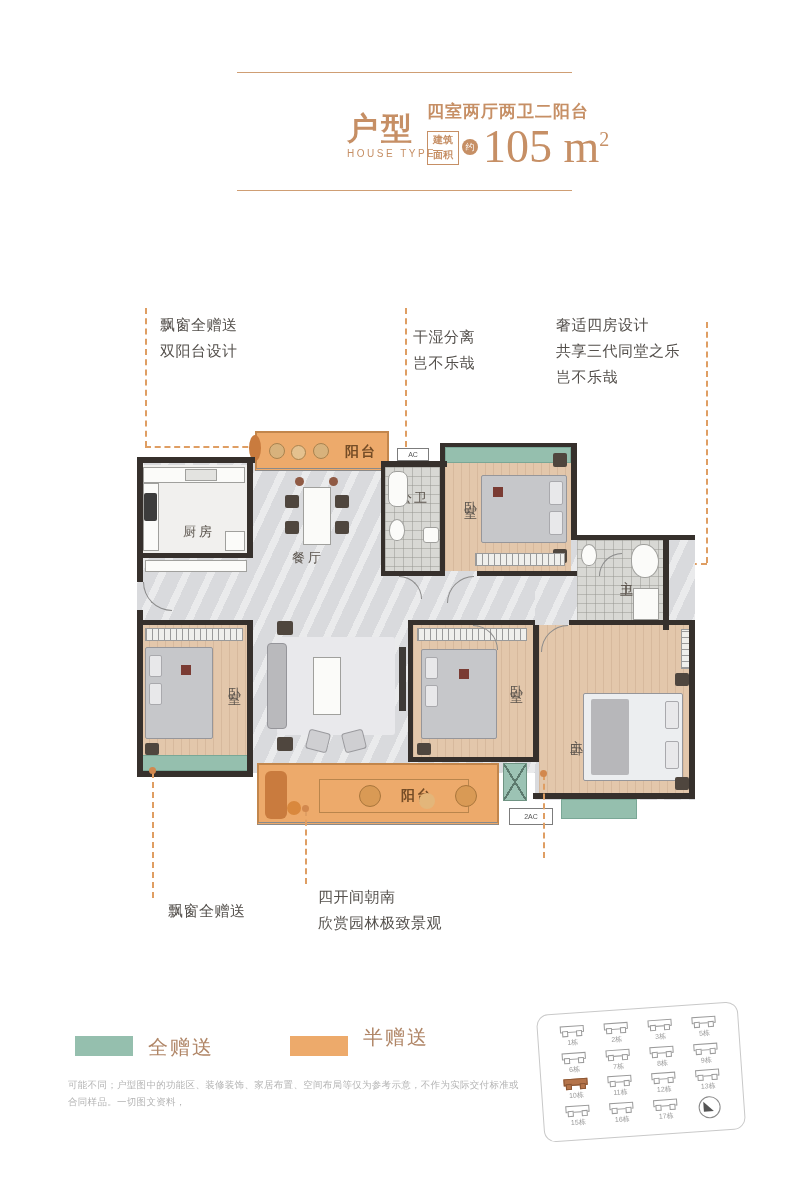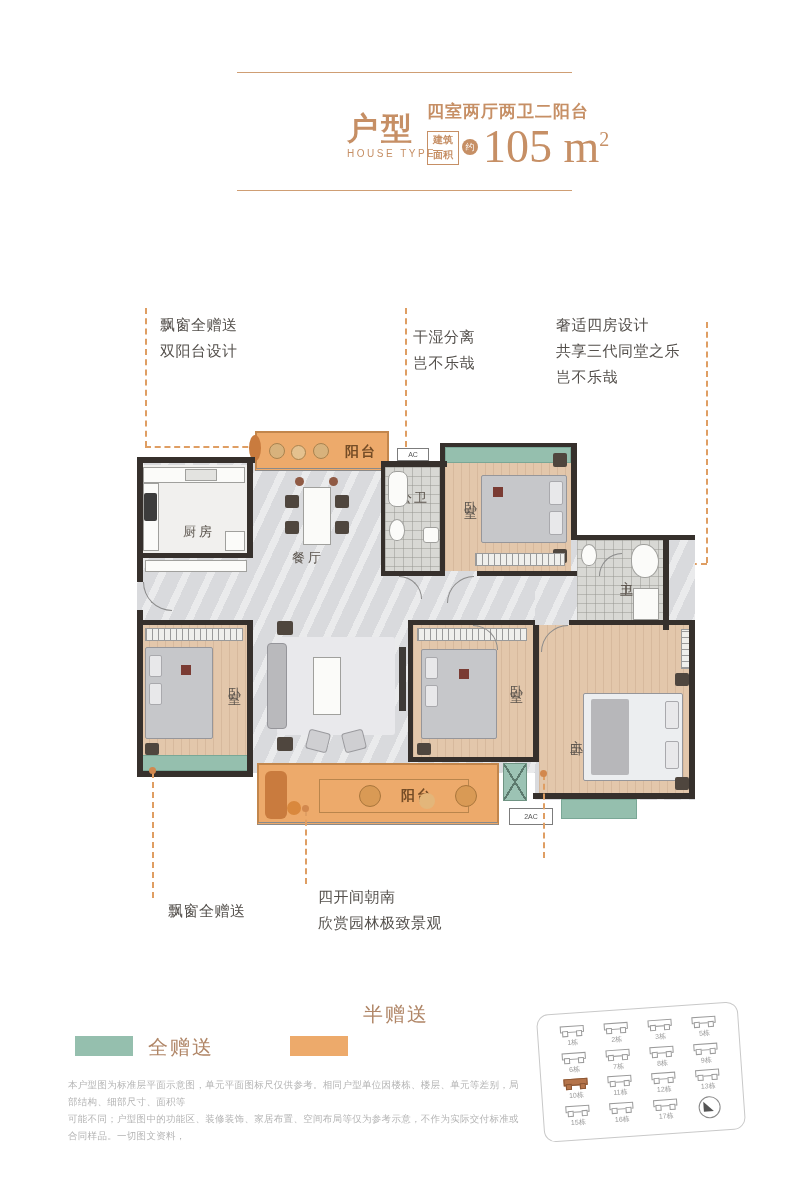--- a/index.html
+++ b/index.html
@@ -291,24 +291,23 @@
     <div>四开间朝南</div>
     <div>欣赏园林极致景观</div>
   </div>
 
   <div class="vdash" style="left:543px;top:774px;height:84px;"></div>
   <div class="dot" style="left:540px;top:770px;"></div>
 
   <div class="swatch" style="left:75px;top:1036px;background:#95bfae;"></div>
   <div class="legend-label" style="left:148px;top:1034px;">全赠送</div>
   <div class="swatch" style="left:290px;top:1036px;background:#edaa6b;"></div>
-  <div class="legend-label" style="left:363px;top:1001px;">半赠送</div>
+  <div class="legend-label" style="left:363px;top:1024px;">半赠送</div>
 
   <div id="disclaimer">
-    <div>本户型图为标准层平面示意图，单元平面图标尺仅供参考。相同户型单位因楼栋、楼层、单元等差别，局部结构、细部尺寸、面积等</div>
     <div>可能不同；户型图中的功能区、装修装饰、家居布置、空间布局等仅为参考示意，不作为实际交付标准或合同样品。一切图文资料，</div>
   </div>
 
   <div id="siteplan">
     <div class="bitem">
         <span class="bicon">
           <b></b>
         </span>
         <span class="blabel">1栋</span>
       </div>

